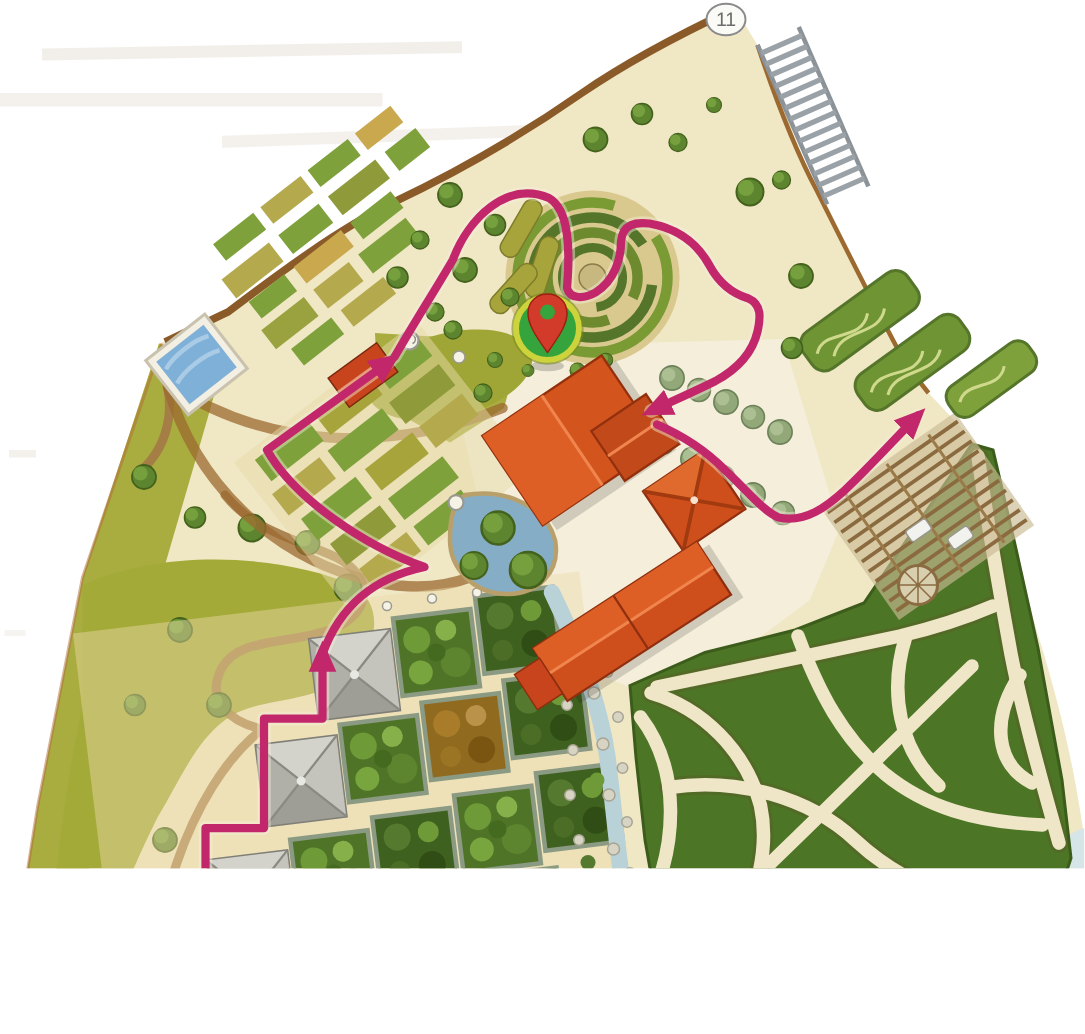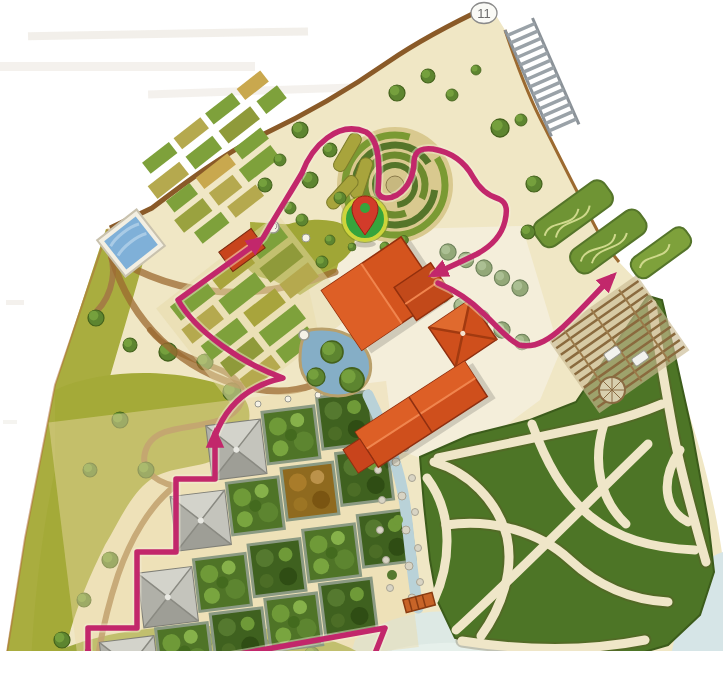--- a/index.html
+++ b/index.html
@@ -1,16 +1,16 @@
 <!DOCTYPE html>
 <html><head>
 <meta charset="utf-8">
 <style>
   html,body{margin:0;padding:0;background:#ffffff;}
-  .canvas{position:relative;width:723px;height:651px;background:#ffffff;overflow:hidden;
+  .canvas{position:relative;width:723px;height:579px;background:#ffffff;overflow:hidden;
           font-family:"Liberation Sans", sans-serif;}
   svg{display:block;}
   .rtu{fill:none;stroke:#f6efdc;stroke-width:9;stroke-linejoin:round;stroke-linecap:round;opacity:.45;}
   .rt{fill:none;stroke:#c2276b;stroke-width:5.5;stroke-linejoin:round;stroke-linecap:round;}
   .mzs{fill:none;stroke:#5f4f28;opacity:.28;stroke-width:13;stroke-linecap:round;}
   .mzp{fill:none;stroke:#efe6c8;stroke-width:9;stroke-linecap:round;}
   .badge-text{font-family:"Liberation Sans", sans-serif;font-size:13px;fill:#6d6d6d;}
 </style>
 </head>
 <body>

